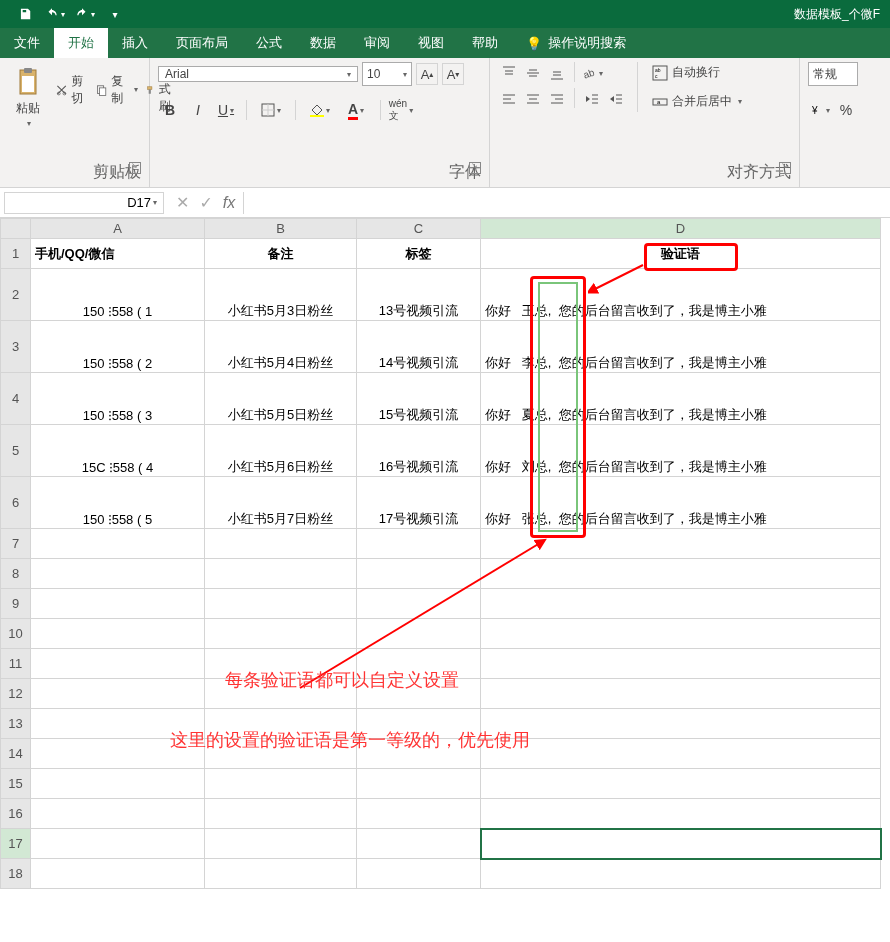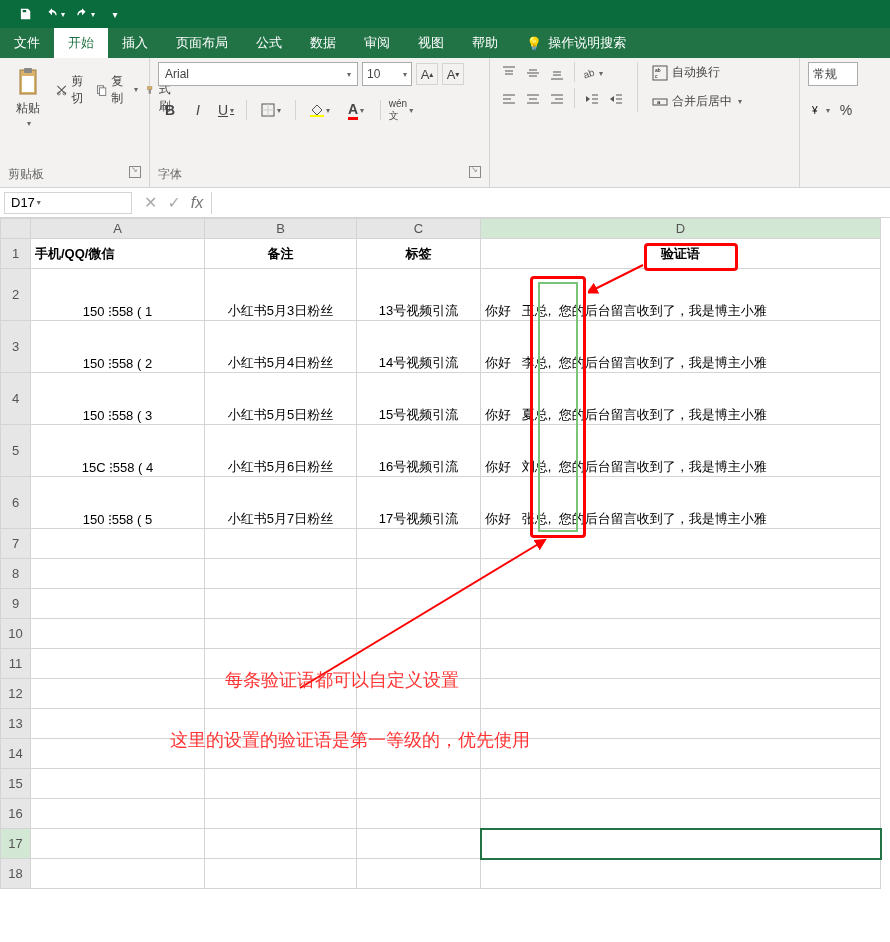--- a/index.html
+++ b/index.html
@@ -16,50 +16,50 @@
 .tabs { background: #217346; height: 30px; display: flex; align-items: stretch; color: #fff; font-size: 13px; }
 .tab { padding: 12px 14px; display: flex; align-items: center; cursor: pointer; }
 .tab.active { background: #fff; color: #217346; }
 .tab.file { color: #fff; }
 .tab .bulb { margin-right: 6px; }
 
 
 .ribbon { background: #f3f2f1; border-bottom: 1px solid #d4d4d4; height: 130px; display: flex; font-size: 12px; color: #444; }
 .group { border-right: 1px solid #d4d4d4; padding: 4px 8px 2px 8px; display: flex; flex-direction: column; position: relative; }
 .group-body { flex: 1; display: flex; align-items: flex-start; gap: 6px; }
-.group-label { text-align: left; font-size: 12px; color: #666; padding: 2px 0; position: relative; }
+.group-label { text-align: right; font-size: 16px; color: #666; padding: 2px 0; position: relative; }
 .group-label .dlg { position: absolute; right: 0; top: 2px; width: 12px; height: 12px; border: 1px solid #888; }
 .group-label .dlg::after { content: "↘"; font-size: 8px; position: absolute; top: -2px; left: 1px; color: #888; }
 
 .big-btn { display: flex; flex-direction: column; align-items: center; justify-content: center; padding: 4px; gap: 2px; }
 .big-btn svg { width: 32px; height: 32px; }
 .small-btn-list { display: flex; flex-direction: row; gap: 4px; }
 .small-btn { display: flex; align-items: center; gap: 4px; padding: 2px; }
 .small-btn svg { width: 16px; height: 16px; }
 
 .font-group .row { display: flex; align-items: center; gap: 4px; margin-bottom: 6px; }
-.font-name { border: 1px solid #ababab; background: #fff; width: 200px; height: 24px; display: flex; align-items: center; padding: 0 6px; justify-content: space-between; }
+.font-name { border: 1px solid #ababab; background: #fff; width: 200px; height: 16px; display: flex; align-items: center; padding: 0 6px; justify-content: space-between; }
 .font-size { border: 1px solid #ababab; background: #fff; width: 50px; height: 24px; display: flex; align-items: center; padding: 0 4px; justify-content: space-between; }
 .fsize-btn { border: 1px solid #d4d4d4; width: 22px; height: 22px; display: flex; align-items: center; justify-content: center; font-size: 13px; }
 .fmt-btn { width: 24px; height: 24px; display: flex; align-items: center; justify-content: center; font-size: 14px; }
 .border-btn { width: 32px; display: flex; align-items: center; justify-content: center; }
 .color-btn { width: 32px; display: flex; align-items: center; justify-content: center; position: relative; }
 .dd-arrow { font-size: 8px; color: #666; margin-left: 2px; }
 
 .align-group .row { display: flex; gap: 2px; margin-bottom: 4px; }
 .align-btn { width: 22px; height: 22px; display: flex; align-items: center; justify-content: center; }
 .wrap-btn { display: flex; align-items: center; gap: 4px; padding: 2px 4px; }
 .merge-btn { display: flex; align-items: center; gap: 4px; padding: 2px 4px; }
 
 .num-group .combo { border: 1px solid #ababab; background: #fff; width: 50px; height: 24px; display: flex; align-items: center; padding: 0 4px; justify-content: space-between; }
 .num-group .row2 { display: flex; gap: 2px; margin-top: 6px; }
 
 
 .formula-area { height: 30px; border-bottom: 1px solid #d4d4d4; display: flex; align-items: center; background: #fff; }
-.name-box { border: 1px solid #d4d4d4; width: 128px; height: 22px; margin: 0 4px; padding: 0 6px; display: flex; align-items: center; justify-content: flex-start; font-size: 13px; }
+.name-box { border: 1px solid #d4d4d4; width: 160px; height: 22px; margin: 0 4px; padding: 0 6px; display: flex; align-items: center; justify-content: flex-end; font-size: 13px; }
 .fx-btns { display: flex; align-items: center; gap: 10px; padding: 0 8px; color: #aaa; }
 .fx-btns .fx { font-style: italic; color: #777; }
 .formula-input { flex: 1; height: 22px; border-left: 1px solid #d4d4d4; padding: 0 6px; }
 
 
 .grid-wrap { position: relative; }
 .grid { border-collapse: collapse; font-size: 13px; color: #000; }
 .grid th, .grid td { border: 1px solid #d4d4d4; font-weight: normal; }
 .grid .corner { background: #e6e6e6; width: 30px; height: 20px; }
 .grid .col-hdr { background: #e6e6e6; height: 20px; text-align: center; color: #555; }
@@ -105,20 +105,21 @@
     <div class="qat-btn">
         <svg viewBox="0 0 24 24">
           <path d="M12 5V2l6 6-6 6V9c-3 0-6 2-6 5H4c0-5 4-9 8-9z"></path>
         </svg>
         <span class="dd-arrow" style="color:#fff">▾</span>
       </div>
     <div class="qat-btn">
         <span style="color:#fff;font-size:10px">▾</span>
       </div>
   </div>
+  <div class="title">数据模板_个微F</div>
 </div>
 
 <div class="tabs">
   <div class="tab file">文件</div>
   <div class="tab active">开始</div>
   <div class="tab">插入</div>
   <div class="tab">页面布局</div>
   <div class="tab">公式</div>
   <div class="tab">数据</div>
   <div class="tab">审阅</div>
@@ -309,20 +310,21 @@
         <div class="merge-btn">
             <svg width="16" height="16">
               <rect x="1" y="5" width="14" height="6" fill="none" stroke="#555"></rect>
               <text x="5" y="10" font-size="6">a</text>
             </svg>
             <span>合并后居中</span>
             <span class="dd-arrow">▾</span>
           </div>
       </div>
     </div>
+    <div class="group-label"><span>对齐方式</span><span class="dlg"></span></div>
   </div>
 
   <div class="group num-group" style="flex:1;border-right:none">
     <div class="group-body" style="flex-direction:column">
       <div class="combo">
           <span>常规</span>
         </div>
       <div class="row2">
         <div class="fmt-btn">
             <svg width="14" height="14">

